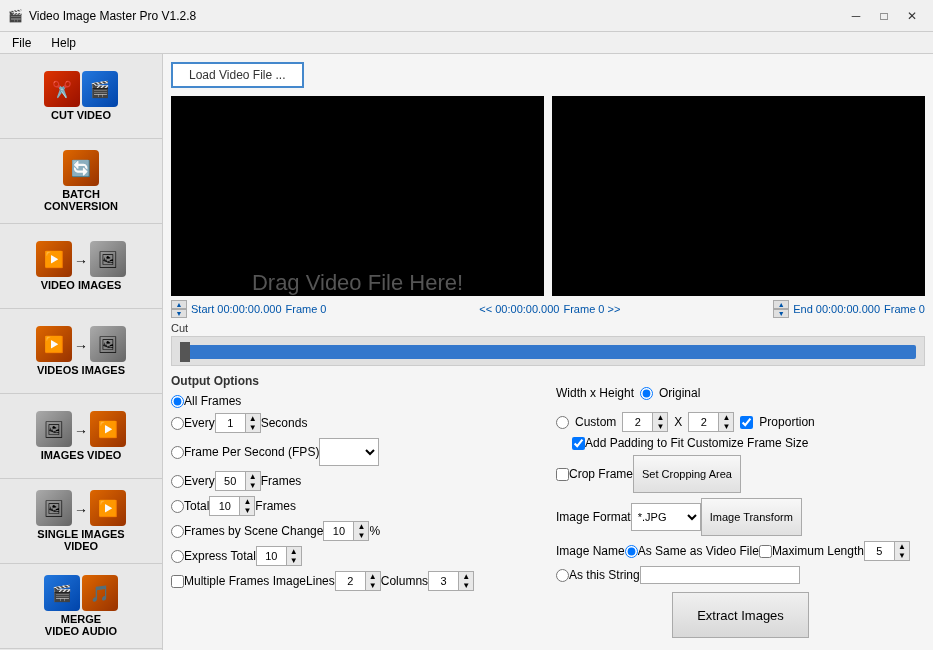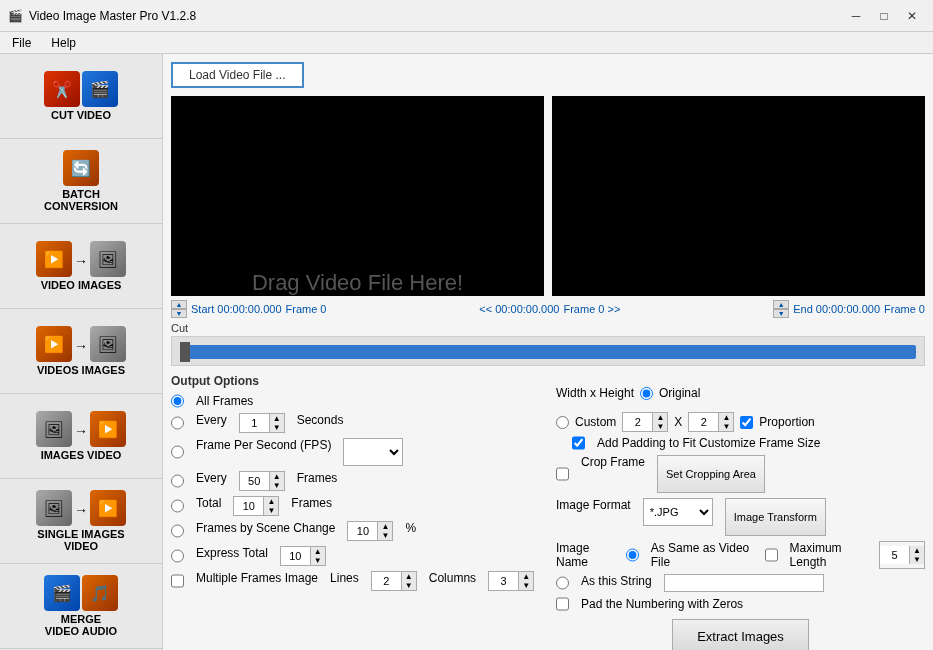--- a/index.html
+++ b/index.html
@@ -188,21 +188,22 @@
     .output-right {
       flex: 1;
     }
     .section-title {
       font-weight: bold;
       margin-bottom: 6px;
       color: #333;
     }
     .option-row {
       display: flex;
-      gap: 12px;
+      align-items: center;
+      gap: 0;
       margin-bottom: 5px;
     }
     input[type="radio"] { cursor: pointer; }
     input[type="checkbox"] { cursor: pointer; }
     .dropdown {
       height: 28px;
       border: 1px solid #aaa;
       font-size: 11px;
       padding: 0 2px;
       background: white;
@@ -218,21 +219,21 @@
       height: 38px;
       padding: 0 8px;
       border: 1px solid #aaa;
       background: linear-gradient(to bottom, #f8f8f8, #e0e0e0);
       cursor: pointer;
       font-size: 11px;
     }
     .btn-primary {
       background: linear-gradient(to bottom, #f0f0f0, #d8d8d8);
       border: 1px solid #aaa;
-      height: 34px;
+      height: 46px;
       padding: 0 24px;
       font-size: 13px;
       cursor: pointer;
     }
     .extract-row {
       display: flex;
       justify-content: center;
       margin-top: 8px;
     }
     .fps-dropdown {
@@ -600,24 +601,20 @@
             </div>
           </div>
         </div>
 
         <div class="option-row">
           <input type="radio" name="name-mode" style="">
           <span>As this String</span>
           <input type="text" class="string-input" style="">
         </div>
 
-        <div class="option-row">
-          <input type="checkbox" style="">
-          <span>Pad the Numbering with Zeros</span>
-        </div>
 
         <div class="extract-row">
           <button class="btn-primary">Extract Images</button>
         </div>
 
       </div>
 
     </div>
 
   </div>

